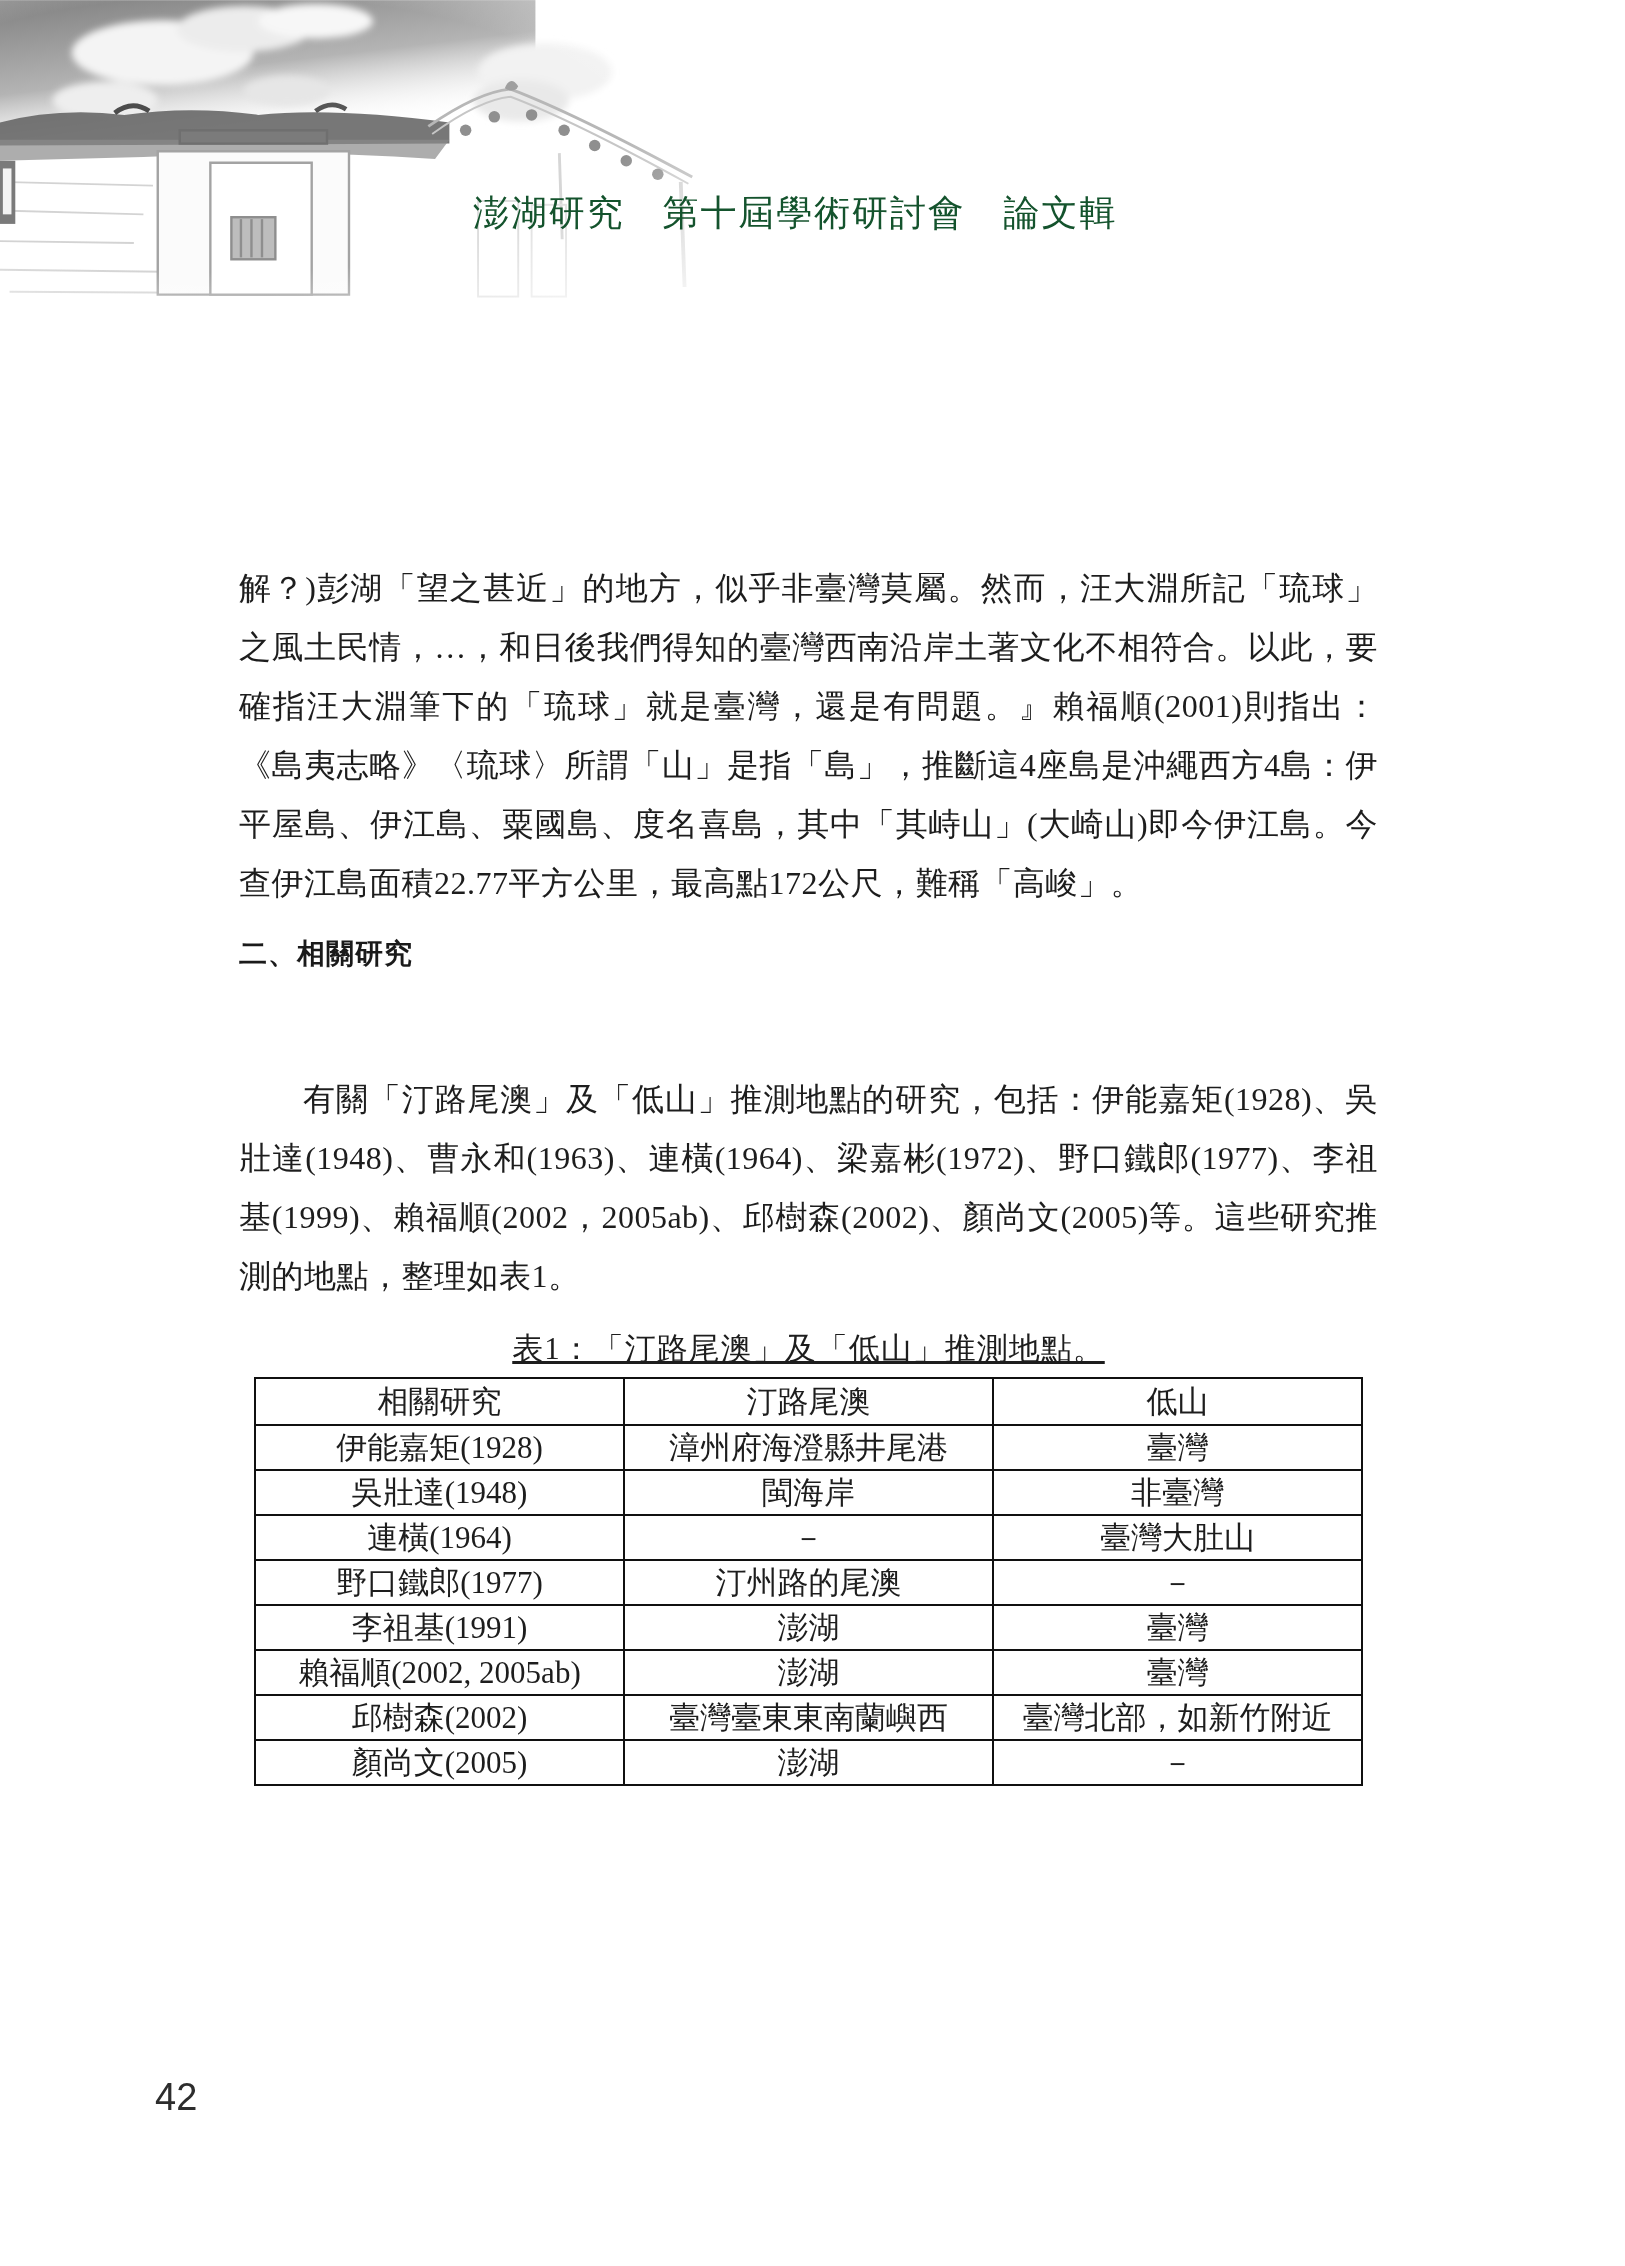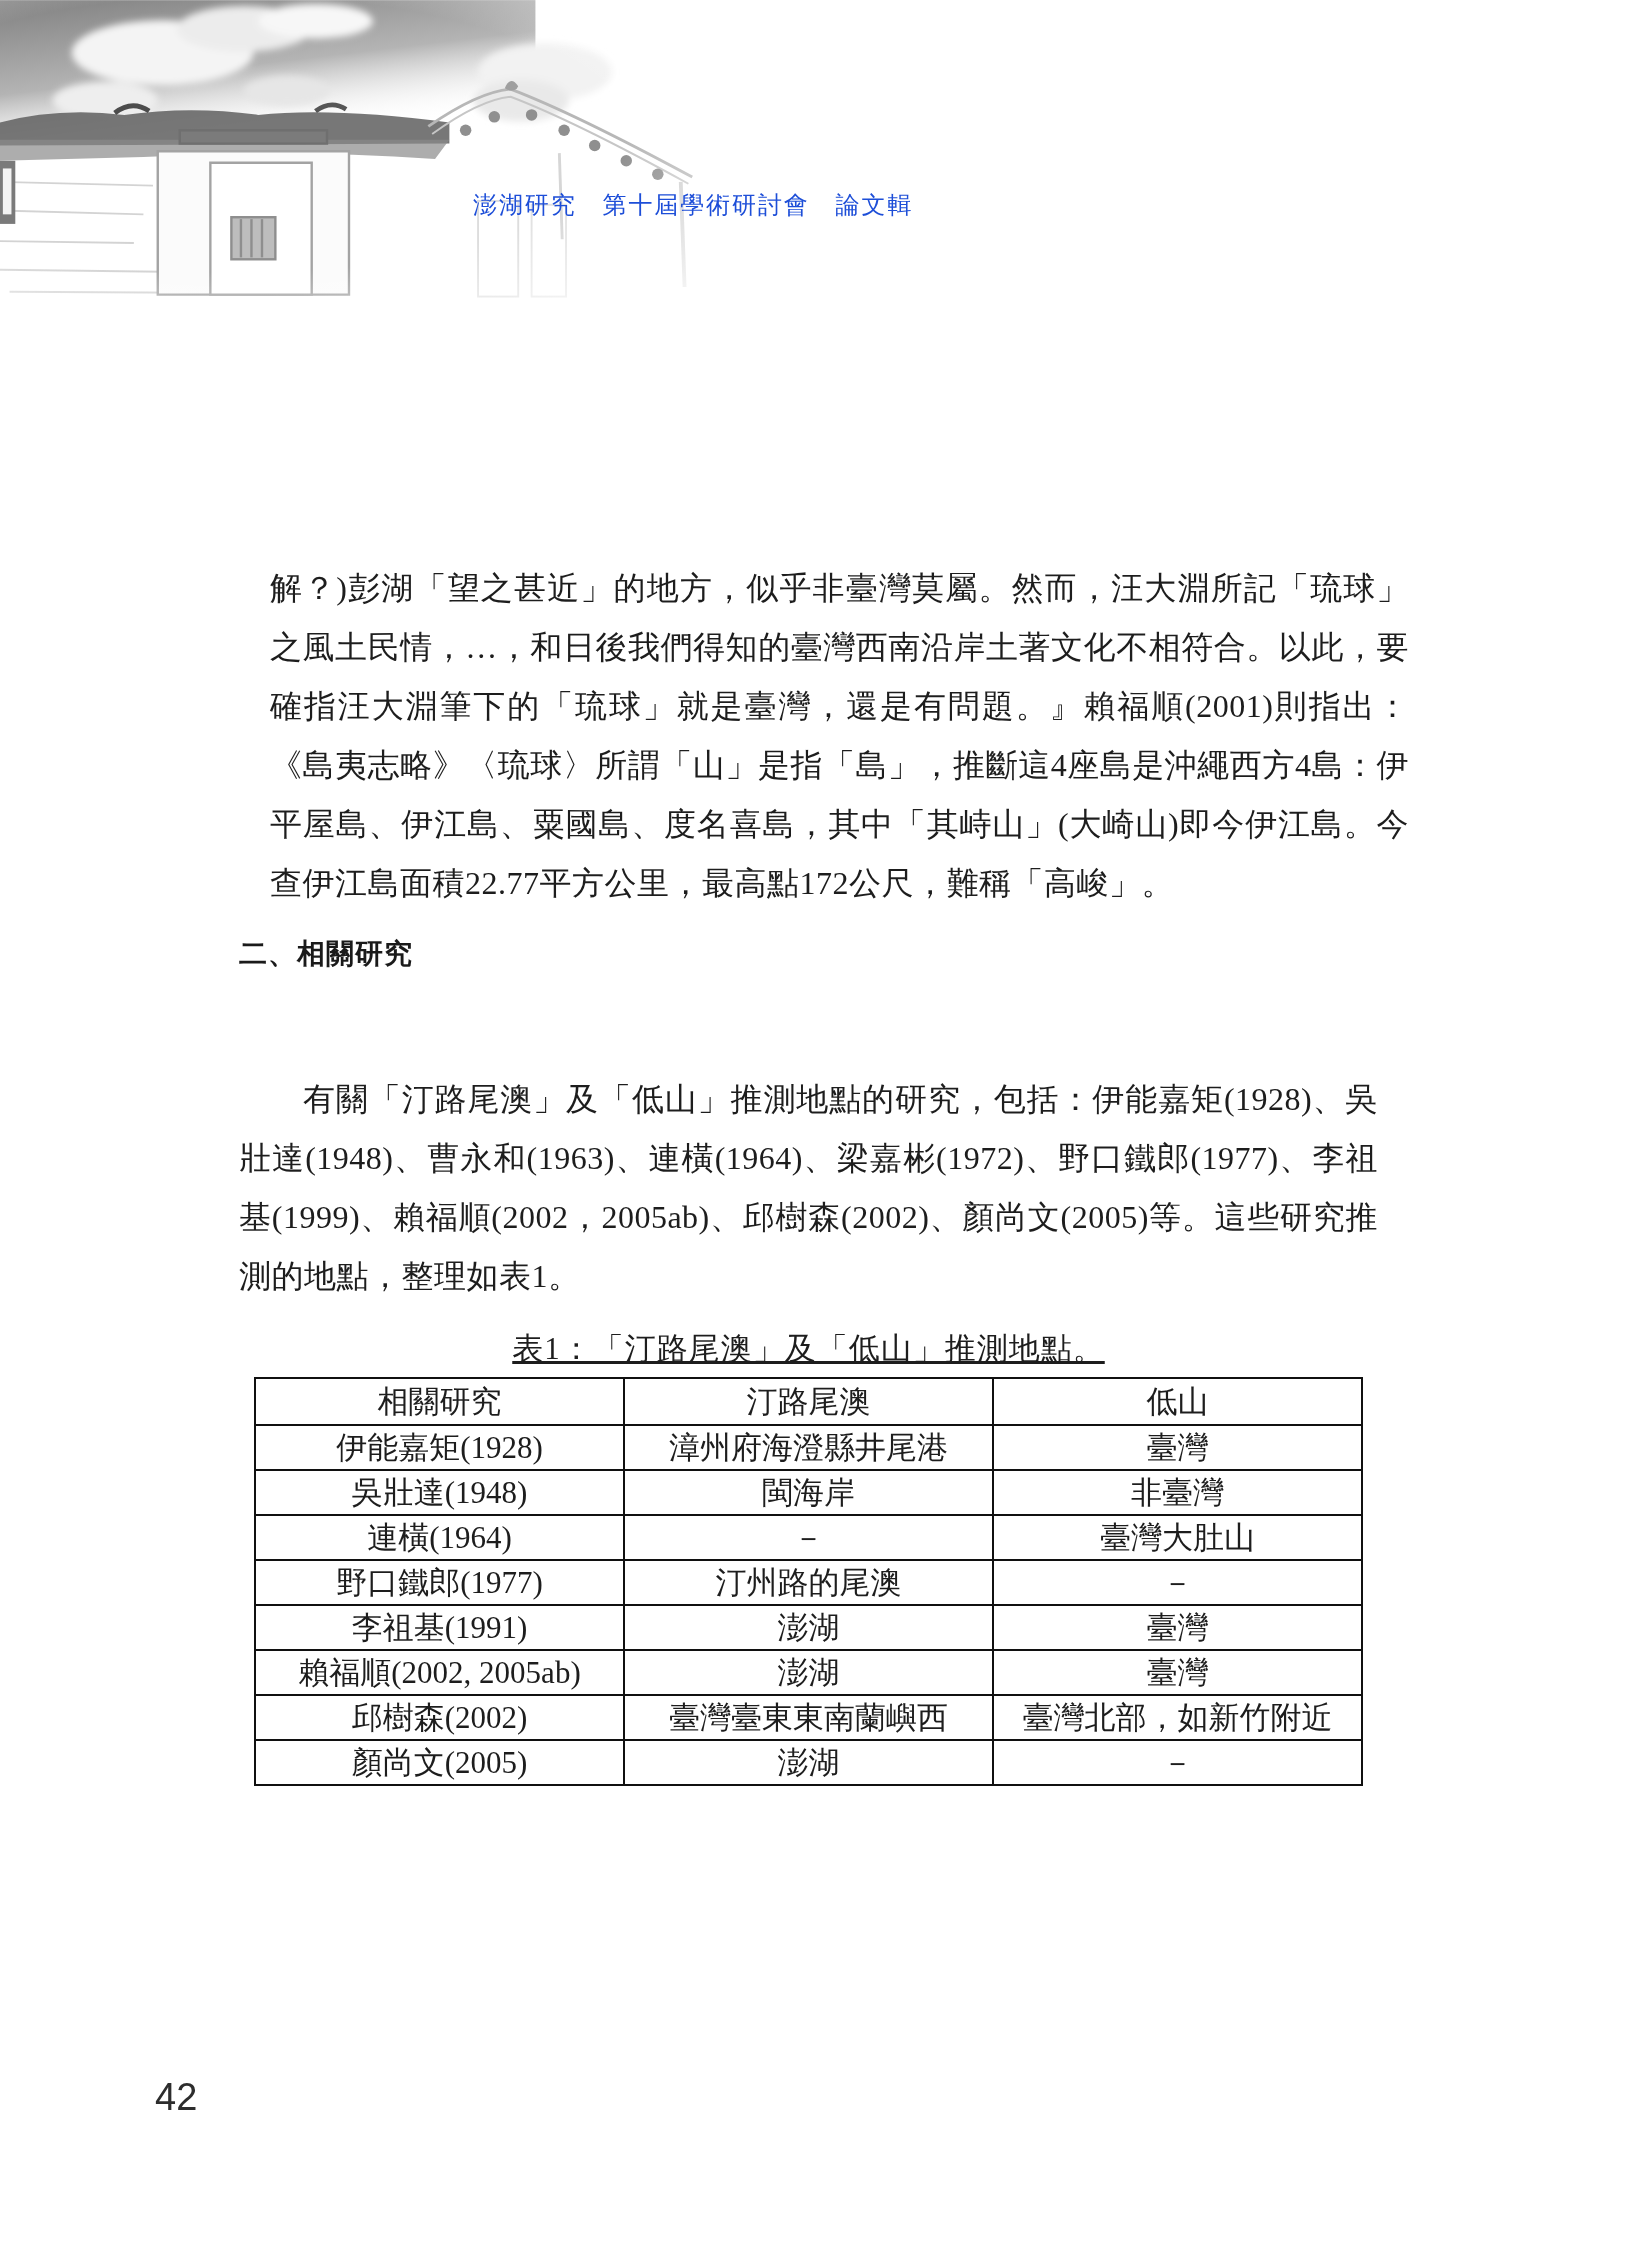--- a/index.html
+++ b/index.html
@@ -13,35 +13,35 @@
     color: #1d1d1d;
   }
   .header-art {
     position: absolute;
     left: 0; top: 0;
     width: 937px; height: 335px;
   }
   .header-title {
     position: absolute;
     left: 473px; top: 189px;
-    font-size: 24px;
+    font-size: 36px;
     letter-spacing: 1.9px;
-    color: #1d4ed8;
+    color: #14532d;
     white-space: nowrap;
   }
   .para {
     position: absolute;
     left: 239px;
     width: 1139px;
     font-size: 32px;
     line-height: 59px;
     text-align: justify;
     letter-spacing: 0.5px;
   }
-  .p1 { top: 527px; margin-left: 31px; }
+  .p1 { top: 527px; }
   .p2 { top: 1038px; text-indent: 2em; }
   .section-heading {
     position: absolute;
     left: 239px; top: 935px;
     font-family: "Liberation Sans", sans-serif;
     font-weight: bold;
     font-size: 28px;
     color: #1a1a1a;
     letter-spacing: 1px;
   }

